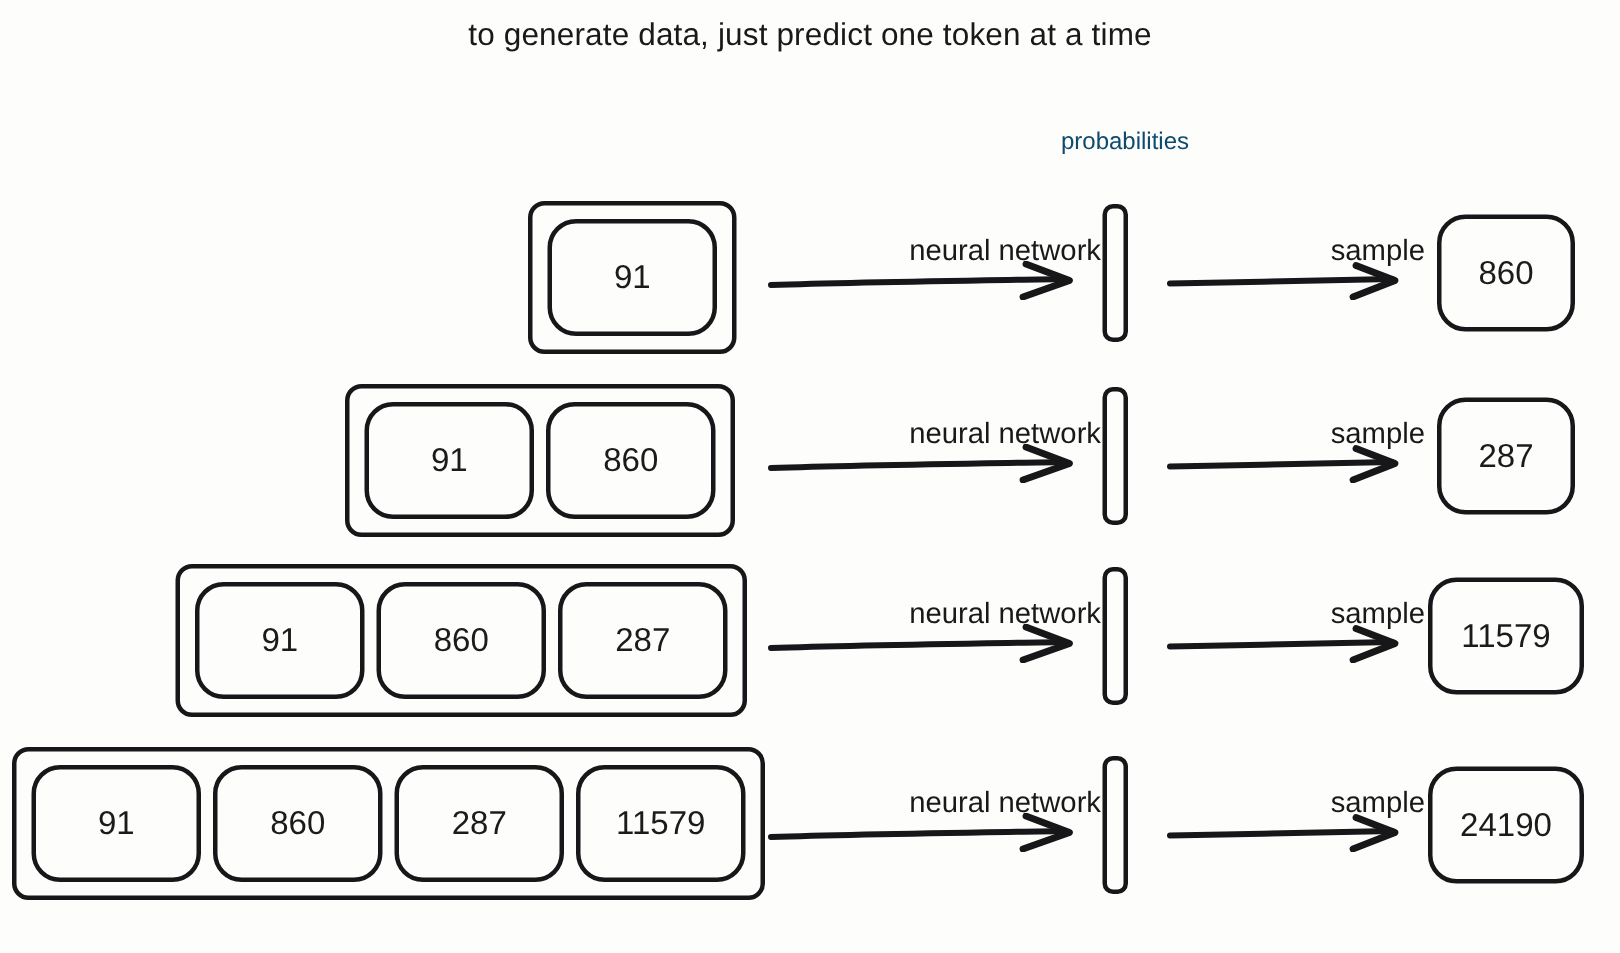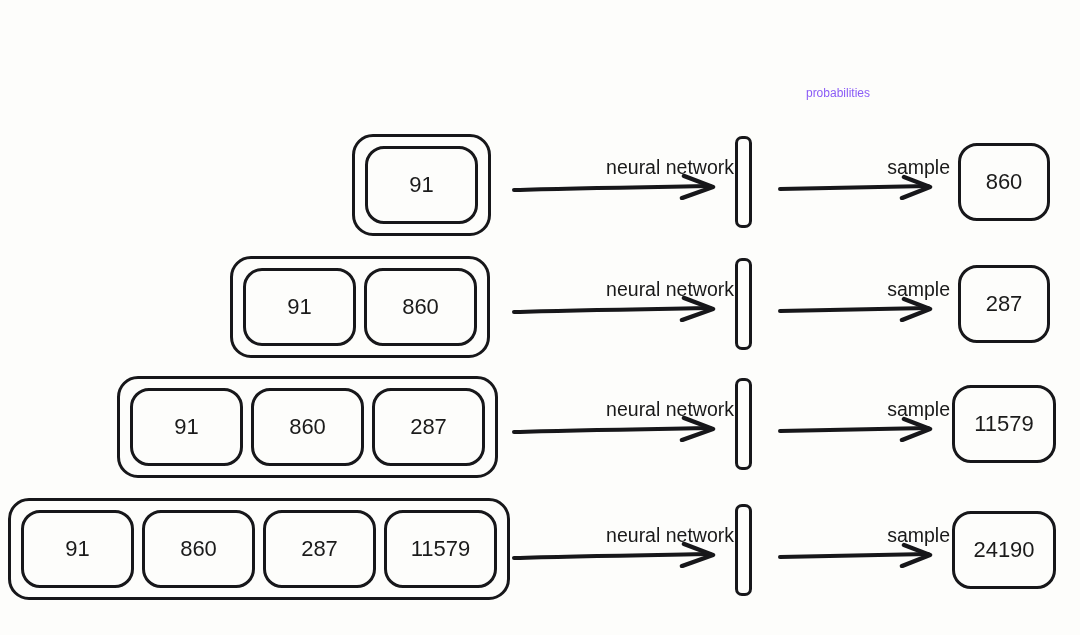--- a/index.html
+++ b/index.html
@@ -28,29 +28,29 @@
     left: 0; right: 0; top: 12px;
     text-align: center;
     font-size: 21px;
     letter-spacing: 0.1px;
     color: #191919;
   }
   .prob-label {
     top: 86px;
     left: 630px;
     width: 240px;
-    text-align: right;
-    font-size: 12px;
-    color: #8b5cf6;
+    text-align: center;
+    font-size: 16px;
+    color: #0c4a6e;
   }
 
   
   .seq-outer {
     border: 3.5px solid #17171a;
-    border-radius: 21px;
+    border-radius: 11px;
     box-sizing: border-box;
     display: flex;
     align-items: flex-end;
     padding: 9px 10px;
     gap: 8px;
     background: #fdfdfb;
   }
   .token {
     border: 3.5px solid #17171a;
     border-radius: 19px;
@@ -109,20 +109,21 @@
     font-size: 22px;
     color: #1b1b1b;
     background: #fdfdfb;
   }
 </style>
 </head>
 <body>
 
 <div id="stage">
 
+  <div class="abs title">to generate data, just predict one token at a time</div>
 
   <div class="abs prob-label">probabilities</div>
 
   <div class="abs seq-outer" style="left:352px; top:134px;">
     <div class="token tok-w-narrow">91</div>
   </div>
 
   <div class="abs arrow-wrap" style="left:512px; top:140px; width:222px;">
     <div class="arrow-label">neural network</div>
     <svg class="arrow-svg" width="222" height="26" viewBox="0 0 222 26">

